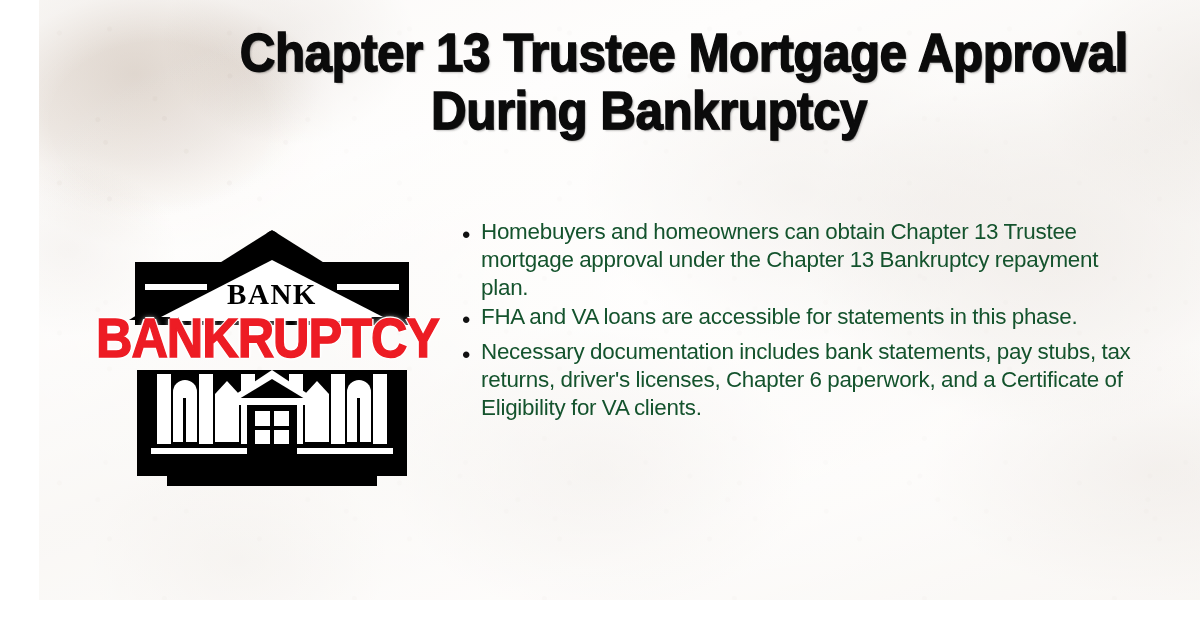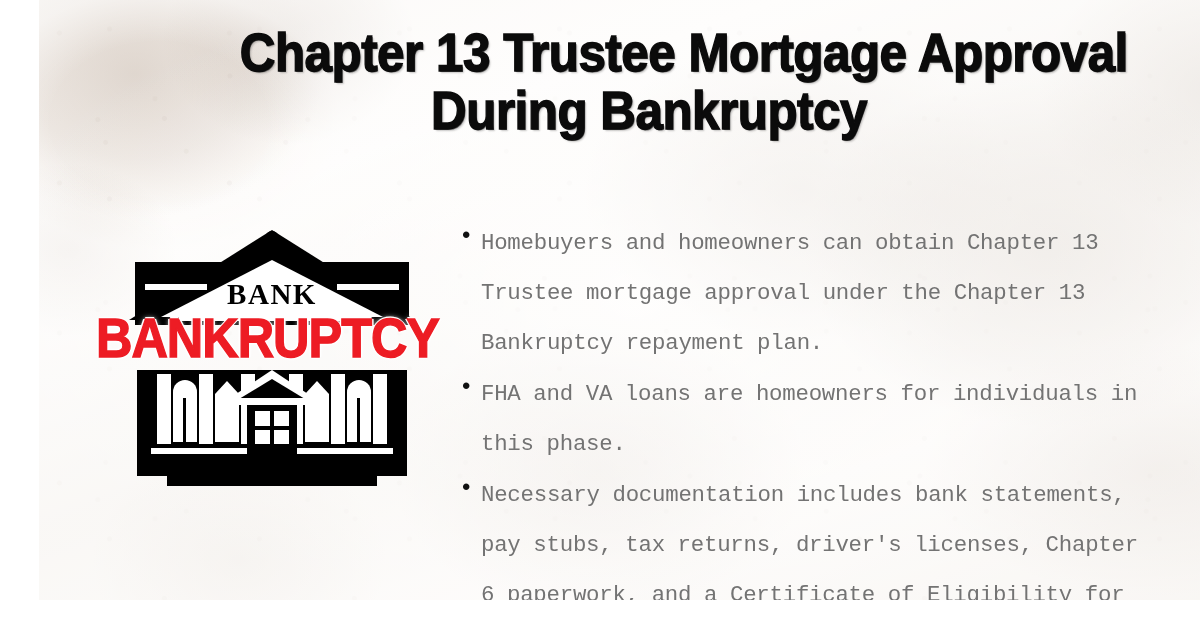--- a/index.html
+++ b/index.html
@@ -100,24 +100,24 @@
     width: 22px;
     font-size: 24px;
     line-height: 34px;
     color: #111;
     text-align: left;
     padding-left: 3px;
     box-sizing: border-box;
   }
   .bullet-text {
     flex: 1 1 auto;
-    font-family: Liberation Mono, monospace;
+    font-family: Liberation Sans, sans-serif;
     font-size: 22.4px;
-    line-height: 50px;
-    color: #737373;
+    line-height: 28px;
+    color: #14532d;
     letter-spacing: -0.25px;
     word-spacing: -0.4px;
   }
 
   
   .bank-art {
     position: absolute;
     left: 68px;
     top: 222px;
     width: 330px;
@@ -228,21 +228,21 @@
     <span>BANKRUPTCY</span>
   </div>
 
   <div class="bullets">
     <div class="bullet-row">
       <div class="bullet-dot">•</div>
       <div class="bullet-text">Homebuyers and homeowners can obtain Chapter 13 Trustee mortgage approval under the Chapter 13 Bankruptcy repayment plan.</div>
     </div>
     <div class="bullet-row">
       <div class="bullet-dot">•</div>
-      <div class="bullet-text">FHA and VA loans are homeowners for individuals in this phase.</div>
+      <div class="bullet-text">FHA and VA loans are accessible for statements in this phase.</div>
     </div>
     <div class="bullet-row">
       <div class="bullet-dot">•</div>
       <div class="bullet-text">Necessary documentation includes bank statements, pay stubs, tax returns, driver's licenses, Chapter 6 paperwork, and a Certificate of Eligibility for VA clients.</div>
     </div>
   </div>
 
   <div class="footer">
 
     

